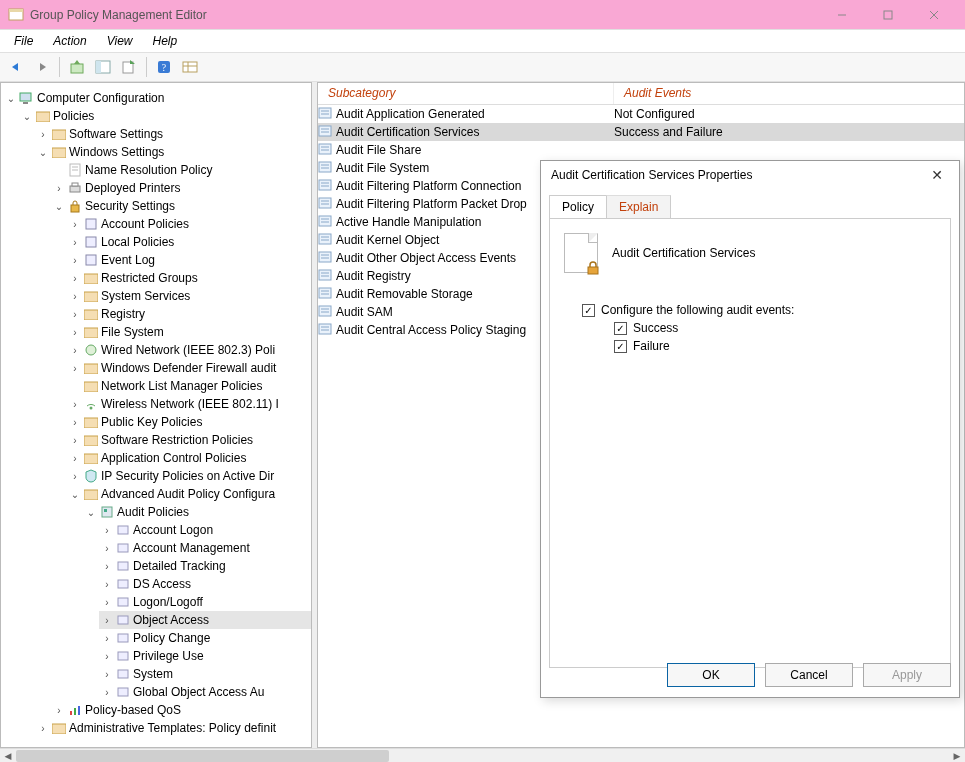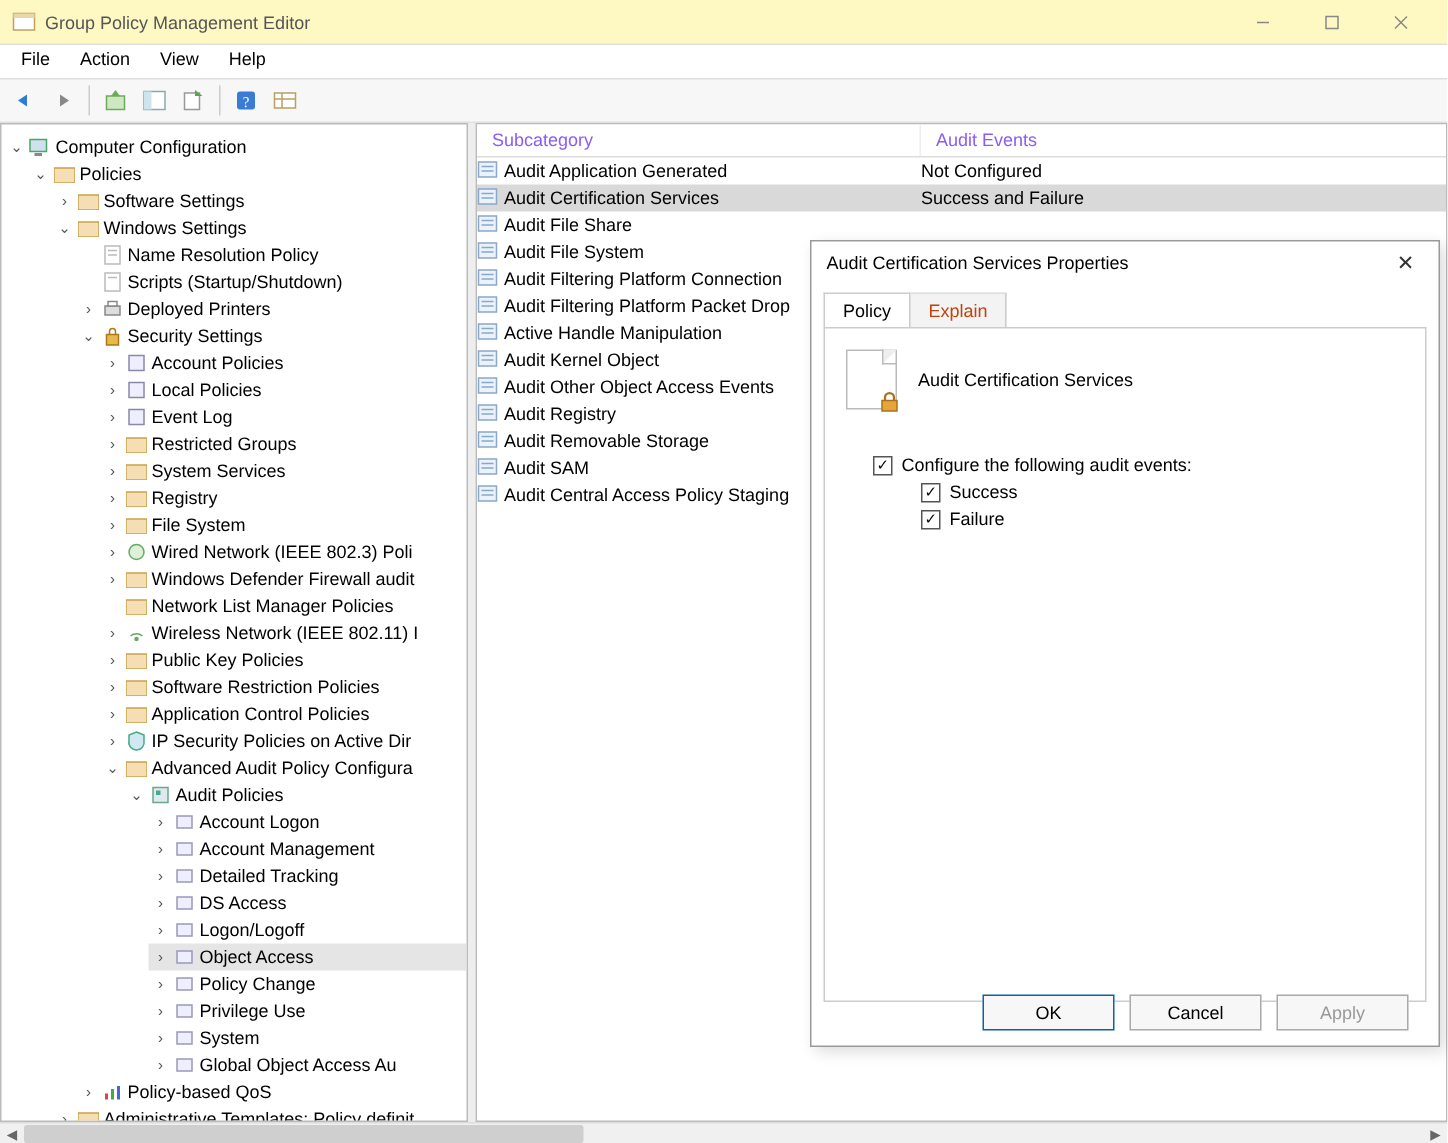--- a/index.html
+++ b/index.html
@@ -1,26 +1,26 @@
 <!DOCTYPE html>
 <html><head>
 <meta charset="utf-8">
 <style>
 * { box-sizing: border-box; margin: 0; padding: 0; }
 body { font-family: "Segoe UI", Tahoma, sans-serif; font-size: 12px; color: #000; background: #fff; width: 965px; height: 762px; overflow: hidden; position: relative; }
 
 
-.titlebar { height: 30px; border-bottom: 1px solid #e0e0e0; display: flex; align-items: center; padding: 0 8px; background: #fef9c3; }
+.titlebar { height: 30px; border-bottom: 1px solid #e0e0e0; display: flex; align-items: center; padding: 0 8px; background: #f9a8d4; }
 .titlebar .app-icon { width: 16px; height: 16px; margin-right: 6px; }
 .titlebar .title { color: #555; flex: 1; }
 .titlebar .wincontrols { display: flex; gap: 0; }
 .titlebar .wincontrols .wc { width: 46px; height: 30px; display:flex; align-items:center; justify-content:center; color:#888; }
 
 
-.menubar { height: 22px; display: flex; align-items: flex-start; padding: 0 6px; gap: 4px; }
+.menubar { height: 22px; display: flex; align-items: center; padding: 0 6px; gap: 4px; font-style: italic; }
 .menubar .mitem { padding: 2px 8px; cursor: default; }
 
 
 .toolbar { height: 30px; border-top: 1px solid #e0e0e0; border-bottom: 1px solid #e0e0e0; display: flex; align-items: center; padding: 0 4px; gap: 2px; background: #f7f7f7; }
 .toolbar .tbtn { width: 24px; height: 24px; display:flex; align-items:center; justify-content:center; border-radius:2px; }
 .toolbar .sep { width: 1px; height: 20px; background: #ccc; margin: 0 3px; }
 
 
 .workspace { position: absolute; top: 82px; bottom: 14px; left: 0; right: 0; display: flex; }
 .tree-pane { width: 312px; border: 1px solid #bbb; overflow: hidden; position: relative; background:#fff; }
@@ -32,21 +32,21 @@
 ul.tree, ul.tree ul { list-style: none; margin:0; padding:0; }
 ul.tree ul { margin-left: 16px; }
 li.node > .row { display:flex; align-items:center; height: 18px; padding: 0 2px; white-space: nowrap; }
 li.node > .row .tw { width: 12px; text-align:center; color:#555; font-size:10px; user-select:none; }
 li.node > .row .ic { width: 16px; height:16px; display:flex; align-items:center; justify-content:center; margin: 0 2px; }
 li.node > .row.sel { background: #e5e5e5; }
 li.node > .row.sel .lbl { }
 
 
 .listhdr { display:flex; height: 22px; border-bottom: 1px solid #ddd; background: #fff; }
-.listhdr .col { padding: 3px 10px; color:#8b5cf6; }
+.listhdr .col { padding: 3px 10px; color:#c2410c;font-style:italic; }
 .listhdr .col.c1 { width: 296px; border-right: 1px solid #eee; }
 .listhdr .col.c2 { flex:1; }
 .listbody { }
 .listrow { display:flex; height: 18px; align-items:center; }
 .listrow .cell { padding: 0 0; display:flex; align-items:center; gap:4px; white-space:nowrap; overflow:hidden; }
 .listrow .cell.c1 { width: 296px; }
 .listrow .cell.c2 { flex:1; }
 .listrow.sel { background: #d9d9d9; }
 
 
@@ -65,21 +65,21 @@
 .dlg-tabs .tab.inactive { background:#f3f3f3; color:#c2410c; border-top-color:#ddd; }
 .dlg-body { margin: 0 8px 8px 8px; border:1px solid #ccc; height: 450px; padding: 14px; position:relative; }
 .dlg-head-row { display:flex; align-items:center; gap:14px; margin-bottom: 30px; }
 .dlg-docicon { width:34px; height:40px; position:relative; }
 .dlg-docicon .page { position:absolute; inset:0; background:#fff; border:1px solid #bbb; }
 .dlg-docicon .fold { position:absolute; top:0; right:0; width:10px; height:10px; background:linear-gradient(135deg,#eee 49%, transparent 51%); border-left:1px solid #bbb; border-bottom:1px solid #bbb; }
 .dlg-docicon .lock { position:absolute; right:-2px; bottom:-2px; width:14px; height:14px; }
 .cbx-row { display:flex; align-items:center; gap:6px; margin: 4px 0 4px 18px; }
 .cbx-row.sub { margin-left: 50px; }
 .cbx { width:13px; height:13px; border:1px solid #555; display:flex; align-items:center; justify-content:center; font-size:10px; color:#000; background:#fff; }
-.dlg-btns { position:absolute; bottom:10px; right:20px; display:flex; gap:10px; }
+.dlg-btns { position:absolute; bottom:10px; right:8px; display:flex; gap:10px; }
 .dlg-btn { width:88px; height:24px; border:1px solid #aaa; background:#f7f7f7; display:flex; align-items:center; justify-content:center; }
 .dlg-btn.primary { border:1px solid #0a64a4; }
 .dlg-btn.disabled { color:#999; }
 
 
 .folder { width:14px; height:12px; }
 .scroll { width:14px; height:14px; }
 </style>
 </head>
 <body>
@@ -223,32 +223,20 @@
                               <rect x="2" y="1" width="10" height="12" fill="#fff" stroke="#bbb"></rect>
                               <line x1="4" y1="4" x2="10" y2="4" stroke="#bbb"></line>
                               <line x1="4" y1="7" x2="10" y2="7" stroke="#bbb"></line>
                             </svg>
                           </span>
                           <span class="lbl">Name Resolution Policy</span>
                         </div>
                       </li>
                     <li class="node">
                         <div class="row">
-                          <span class="tw"></span>
-                          <span class="ic">
-                            <svg class="scroll">
-                              <rect x="2" y="1" width="10" height="12" fill="#fff" stroke="#bbb"></rect>
-                              <line x1="4" y1="4" x2="10" y2="4" stroke="#bbb"></line>
-                            </svg>
-                          </span>
-                          <span class="lbl">Scripts (Startup/Shutdown)</span>
-                        </div>
-                      </li>
-                    <li class="node">
-                        <div class="row">
                           <span class="tw">›</span>
                           <span class="ic">
                             <svg width="14" height="14">
                               <rect x="2" y="5" width="10" height="6" fill="#ddd" stroke="#888"></rect>
                               <rect x="4" y="2" width="6" height="3" fill="#fff" stroke="#888"></rect>
                             </svg>
                           </span>
                           <span class="lbl">Deployed Printers</span>
                         </div>
                       </li>

